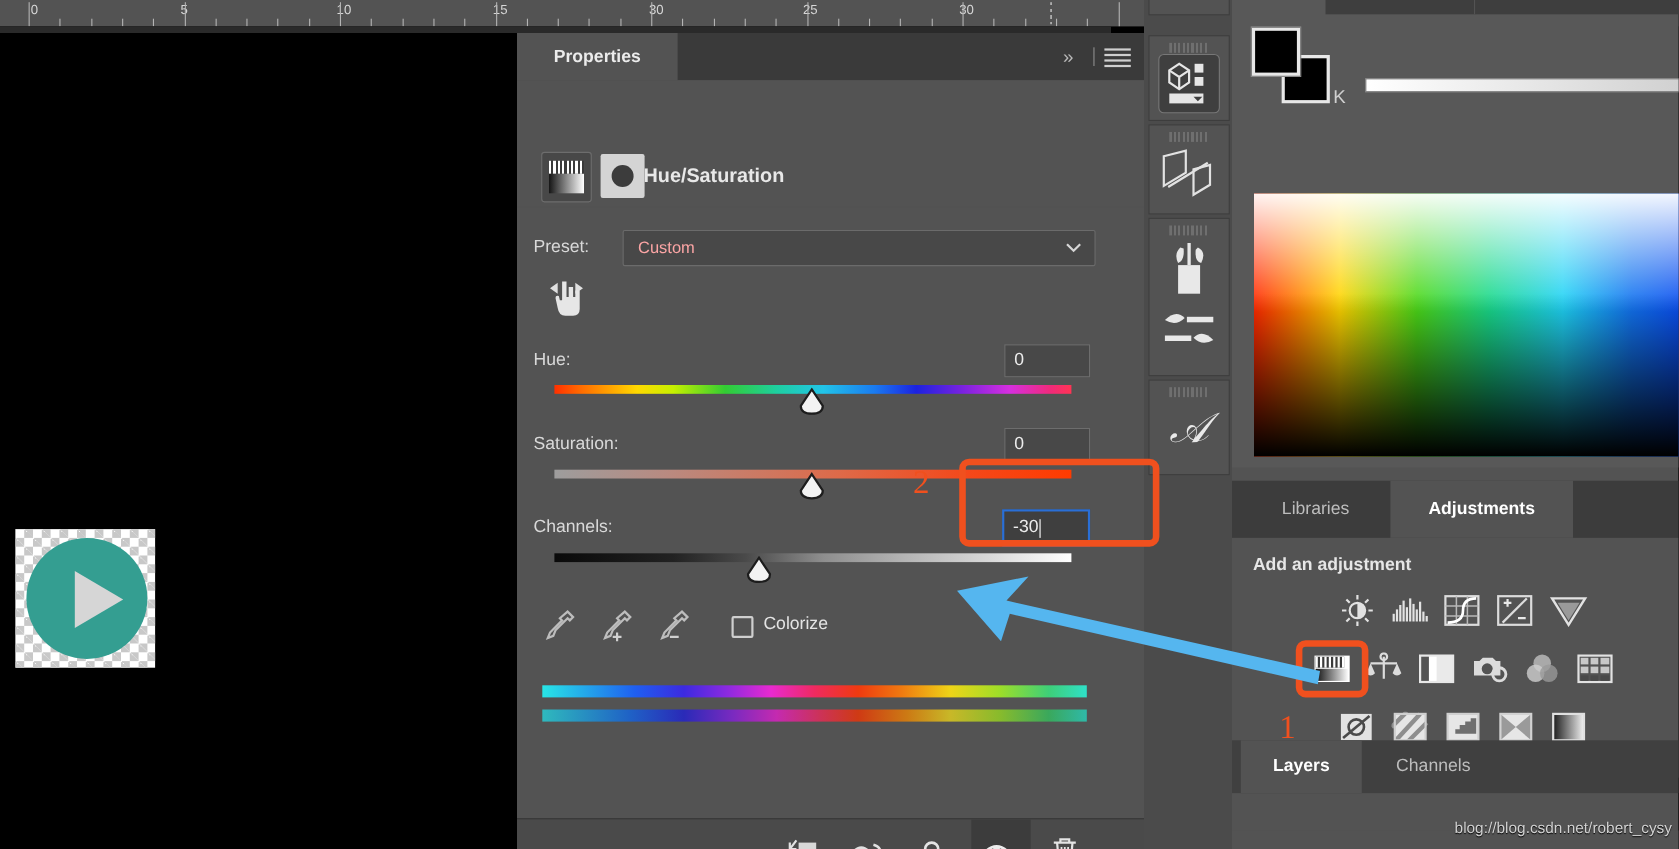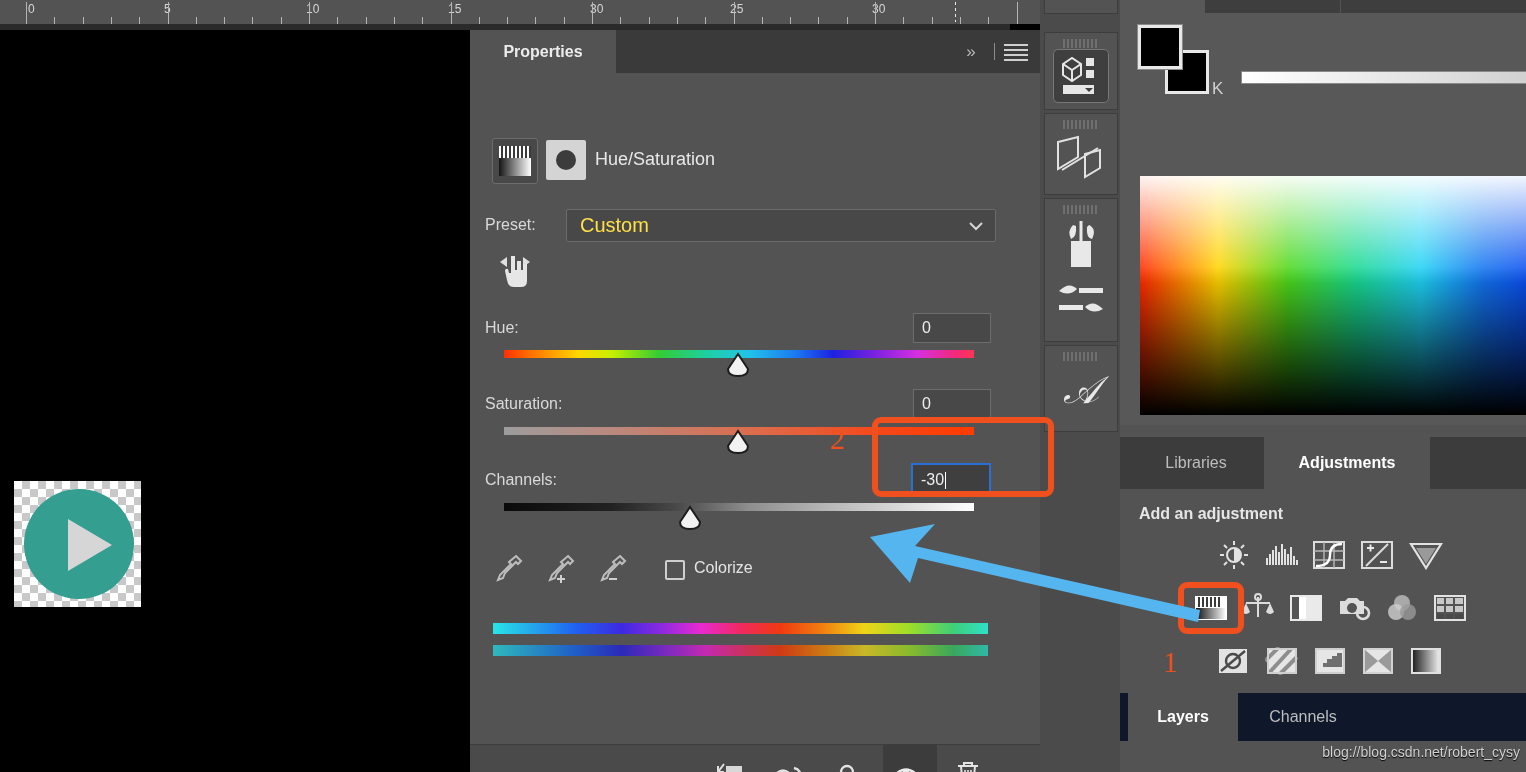--- a/index.html
+++ b/index.html
@@ -35,28 +35,28 @@
   .hamb i{display:block;width:24px;height:2px;background:#cfcfcf;}
 
   .propHeader{position:absolute;left:0;top:43px;width:570px;height:115px;background:#535353;}
   .adjThumb{position:absolute;left:22px;top:65px;width:44px;height:44px;background:#484848;border:1px solid #6d6d6d;border-radius:3px;display:flex;align-items:center;justify-content:center;}
   .adjThumbInner{width:32px;height:30px;position:relative;overflow:hidden;}
   .adjThumbInner .topbars{position:absolute;left:0;top:0;width:32px;height:12px;
      background:repeating-linear-gradient(to right,#fff 0 2px,#3a3a3a 2px 4px);}
   .adjThumbInner .botgrad{position:absolute;left:0;top:12px;width:32px;height:18px;background:linear-gradient(to right,#151515,#ffffff);}
   .maskThumb{position:absolute;left:76px;top:67px;width:40px;height:40px;background:#d4d4d4;border-radius:2px;display:flex;align-items:center;justify-content:center;}
   .maskThumb .dot{width:20px;height:20px;border-radius:50%;background:#3c3c3c;}
-  .adjTitle{position:absolute;left:125px;top:76px;font-size:18px;font-weight:normal;color:#e8e8e8;text-align:right;}
+  .adjTitle{position:absolute;left:115px;top:76px;font-size:18px;font-weight:bold;color:#e8e8e8;text-align:right;}
   .hdrRule{position:absolute;left:0;top:158px;width:570px;height:1px;background:#444;}
 
   .propBody{position:absolute;left:0;top:159px;width:570px;height:555px;background:#535353;}
 
   .lblTxt{position:absolute;font-size:16px;color:#d9d9d9;}
   .selBox{position:absolute;background:#484848;border:1px solid #6b6b6b;border-radius:2px;display:flex;align-items:center;}
-  .selBox .txt{font-size:20px;color:#fde047;margin-left:13px;}
+  .selBox .txt{font-size:15px;color:#fca5a5;margin-left:13px;}
   .selBox .chev{position:absolute;right:11px;top:50%;transform:translateY(-50%);}
   .numBox{position:absolute;width:76px;height:28px;background:#484848;border:1px solid #6d6d6d;display:flex;align-items:center;}
   .numBox span{font-size:16px;color:#ececec;margin-left:8px;}
   .numBoxActive{border:2px solid #2a6fd6;background:#3f3f3f;}
   .caret{display:inline-block;width:1px;height:17px;background:#fff;margin-left:1px;}
 
   .track{position:absolute;height:8px;}
   .hueTrack{background:linear-gradient(to right,#ff3000 0%,#ff6a00 5%,#ffd800 16%,#c6f000 23%,#33cc33 33%,#1ecfa0 43%,#22c4e8 52%,#1a7af0 62%,#1c22e0 70%,#7b22e0 79%,#d62fe0 88%,#f02a7a 96%,#ff3454 100%);}
   .satTrack{background:linear-gradient(to right,#9d9d9d 0%,#b98a80 22%,#de6a49 55%,#f4481a 80%,#ff3b00 100%);}
   .lightTrack{background:linear-gradient(to right,#0a0a0a 0%,#222 23%,#4a4a4a 37%,#8e8e8e 52%,#b5b5b5 68%,#d8d8d8 84%,#ffffff 100%);}
@@ -584,21 +584,21 @@
           <linearGradient id="scg" x1="0" x2="1">
             <stop offset="0" stop-color="#1b1b1b"></stop>
             <stop offset="1" stop-color="#f2f2f2"></stop>
           </linearGradient>
         </defs>
       <rect x="3" y="2" width="28" height="24" fill="url(#scg)"></rect>
       <rect x="3" y="2" width="28" height="24" fill="none" stroke="#e0e0e0" stroke-width="2"></rect>
     </svg>
   </span>
 
-  <div style="position:absolute;left:1120px;top:693px;width:406px;height:48px;background:#0f172a;">
+  <div style="position:absolute;left:1120px;top:673px;width:406px;height:48px;background:#404040;">
     <div class="lTab sel" style="left:8px;width:110px">
       <span>Layers</span>
     </div>
     <div class="lTab" style="left:118px;width:130px">
       <span>Channels</span>
     </div>
   </div>
   <div class="bottomStrip" style="left:1120px;"></div>
   <div class="watermark">blog://blog.csdn.net/robert_cysy</div>
 

